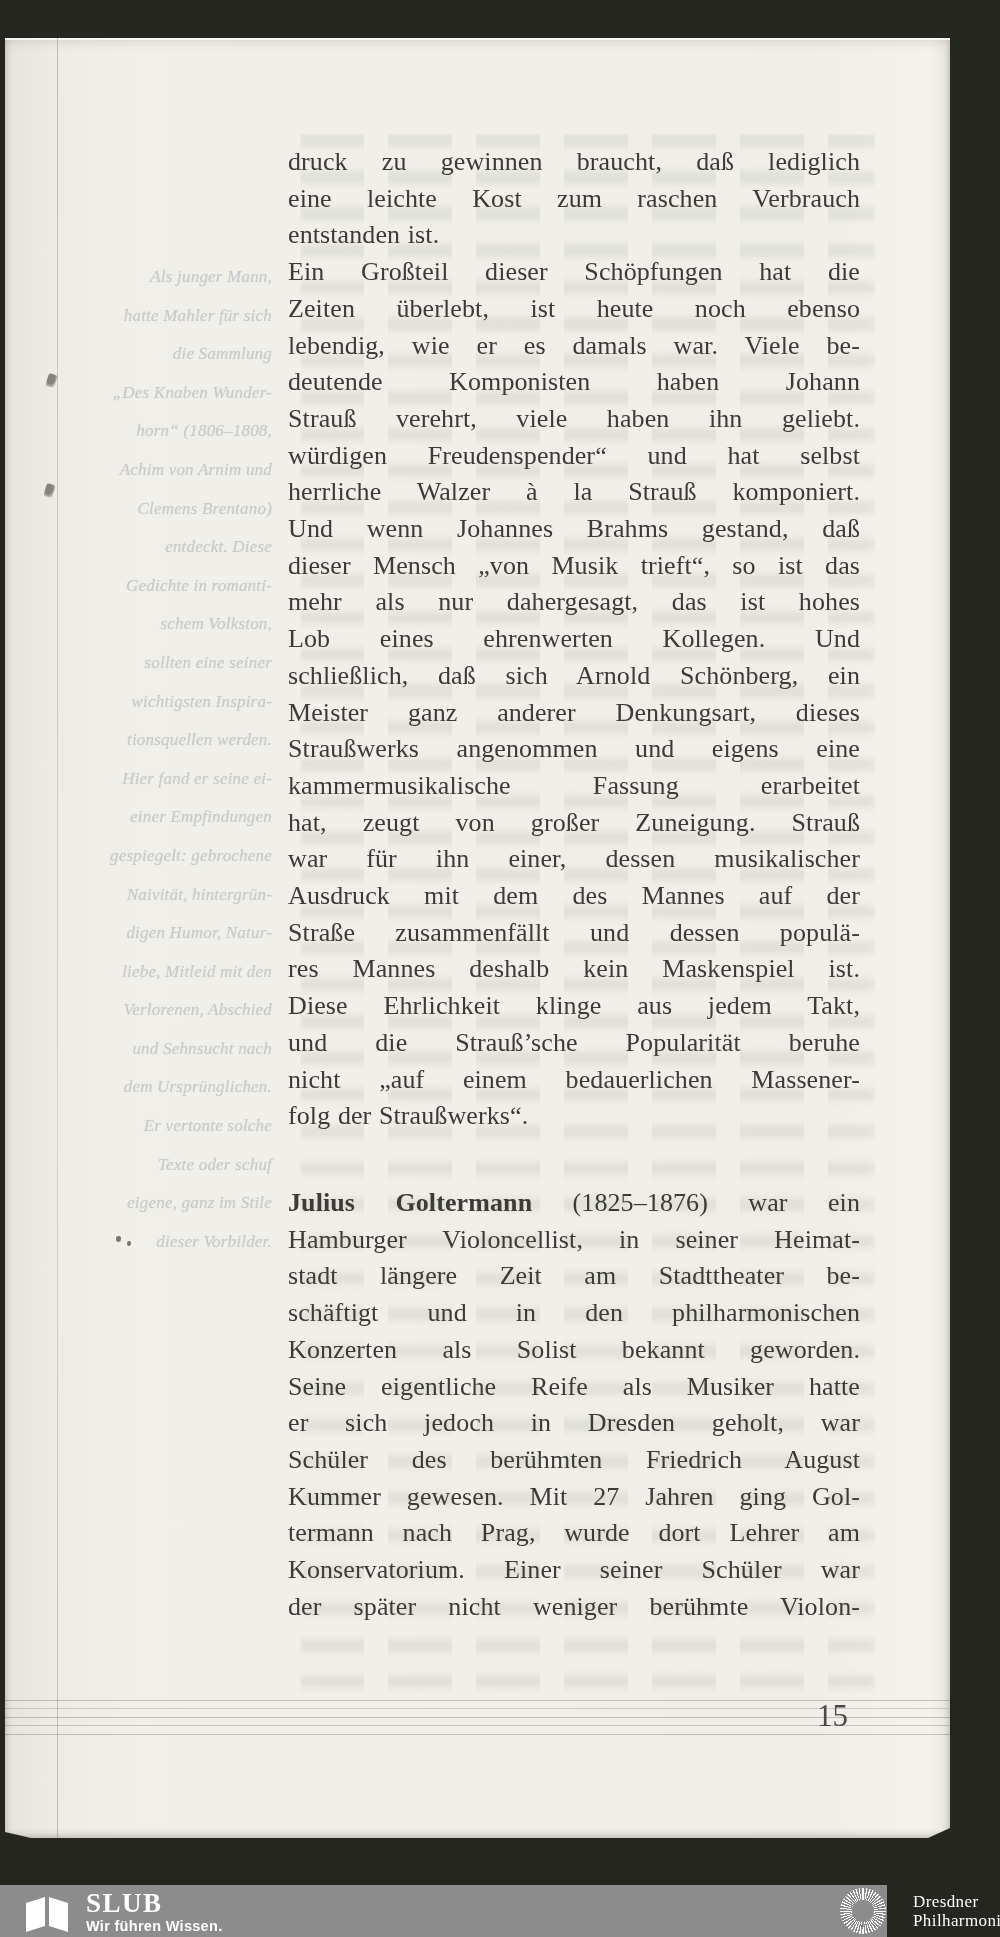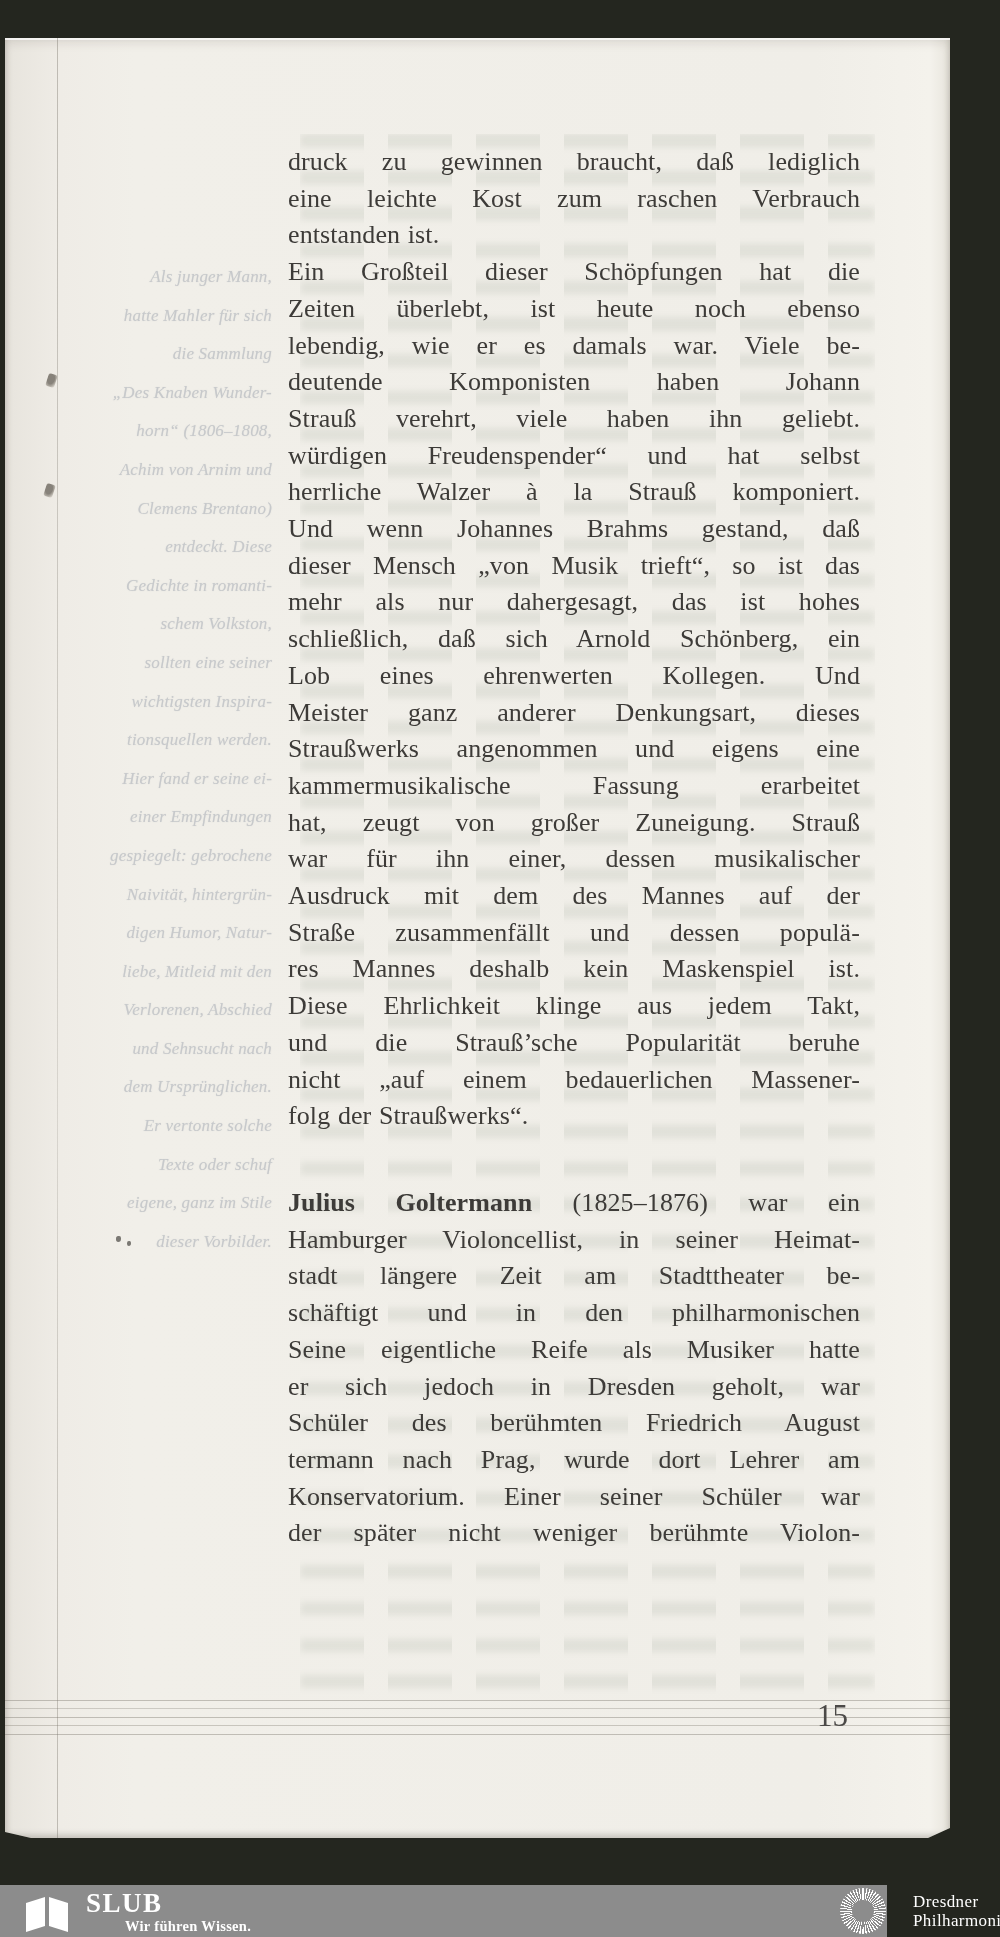--- a/index.html
+++ b/index.html
@@ -57,22 +57,22 @@
   .staff > div:nth-child(2){ opacity:.75; }
   .staff > div:nth-child(4){ opacity:.85; }
   .pageno { position:absolute; left:812px; top:1660px; font-size:31px; color:#4b4947; }
 
   
   .footer { position:absolute; left:0; top:1885px; width:887px; height:52px; background:#8c8c8c; }
   .slub { position:absolute; left:24px; top:4px; height:44px; }
   .slub svg { position:absolute; left:0; top:5px; }
   .slub-word { position:absolute; left:62px; top:-1px; font-family:"Liberation Serif","DejaVu Serif",serif;
                font-weight:bold; font-size:27px; color:#fff; letter-spacing:1.5px; }
-  .slub-claim { position:absolute; left:62px; top:29px; font-family:Liberation Serif, serif;
-                font-weight:bold; font-size:14.5px; color:#fff; letter-spacing:.3px; white-space:nowrap;margin-left:39px; }
+  .slub-claim { position:absolute; left:62px; top:29px; font-family:Liberation Sans, sans-serif;
+                font-weight:bold; font-size:14.5px; color:#fff; letter-spacing:.3px; white-space:nowrap; }
   .dp { position:absolute; left:840px; top:0; height:52px; }
   .sunburst { position:absolute; left:0; top:3px; width:46px; height:46px; border-radius:50%;
               background:repeating-conic-gradient(#fff 0deg 3.4deg, rgba(255,255,255,0) 3.4deg 8.1deg); }
   .sunburst::after { content:""; position:absolute; left:27%; top:27%; width:46%; height:46%;
                      border-radius:50%; background:#8c8c8c; }
   .dp-text { position:absolute; left:63px; top:7px; font-family:"Liberation Serif","DejaVu Serif",serif;
              font-size:17px; line-height:19px; color:#fff; letter-spacing:.4px;margin-left:10px; }
 </style>
 </head>
 <body>
@@ -122,44 +122,46 @@
         <div class="tl">Ein Großteil dieser Schöpfungen hat die</div>
         <div class="tl">Zeiten überlebt, ist heute noch ebenso</div>
         <div class="tl">lebendig, wie er es damals war. Viele be-</div>
         <div class="tl">deutende Komponisten haben Johann</div>
         <div class="tl">Strauß verehrt, viele haben ihn geliebt.</div>
         <div class="tl">würdigen Freudenspender“ und hat selbst</div>
         <div class="tl">herrliche Walzer à la Strauß komponiert.</div>
         <div class="tl">Und wenn Johannes Brahms gestand, daß</div>
         <div class="tl">dieser Mensch „von Musik trieft“, so ist das</div>
         <div class="tl">mehr als nur dahergesagt, das ist hohes</div>
+        <div class="tl">Lob eines ehrenwerten Kollegen. Und</div>
         <div class="tl">schließlich, daß sich Arnold Schönberg, ein</div>
-        <div class="tl">Lob eines ehrenwerten Kollegen. Und</div>
         <div class="tl">Meister ganz anderer Denkungsart, dieses</div>
         <div class="tl">Straußwerks angenommen und eigens eine</div>
         <div class="tl">kammermusikalische Fassung erarbeitet</div>
         <div class="tl">hat, zeugt von großer Zuneigung. Strauß</div>
         <div class="tl">war für ihn einer, dessen musikalischer</div>
         <div class="tl">Ausdruck mit dem des Mannes auf der</div>
         <div class="tl">Straße zusammenfällt und dessen populä-</div>
         <div class="tl">res Mannes deshalb kein Maskenspiel ist.</div>
         <div class="tl">Diese Ehrlichkeit klinge aus jedem Takt,</div>
         <div class="tl">und die Strauß’sche Popularität beruhe</div>
         <div class="tl">nicht „auf einem bedauerlichen Massener-</div>
         <div class="tl rag">folg der Straußwerks“.</div>
       </div>
     <div class="para para-goltermann">
       <div class="tl"><b>Julius Goltermann</b> <span>(1825–1876) war ein</span></div>
       <div>
           <div class="tl">Hamburger Violoncellist, in seiner Heimat-</div>
           <div class="tl">stadt längere Zeit am Stadttheater be-</div>
           <div class="tl">schäftigt und in den philharmonischen</div>
+          <div class="tl">Konzerten als Solist bekannt geworden.</div>
           <div class="tl">Seine eigentliche Reife als Musiker hatte</div>
           <div class="tl">er sich jedoch in Dresden geholt, war</div>
           <div class="tl">Schüler des berühmten Friedrich August</div>
+          <div class="tl">Kummer gewesen. Mit 27 Jahren ging Gol-</div>
           <div class="tl">termann nach Prag, wurde dort Lehrer am</div>
           <div class="tl">Konservatorium. Einer seiner Schüler war</div>
           <div class="tl">der später nicht weniger berühmte Violon-</div>
         </div>
     </div>
   </div>
 
   <div class="staff">
     <div></div>
       <div></div>

